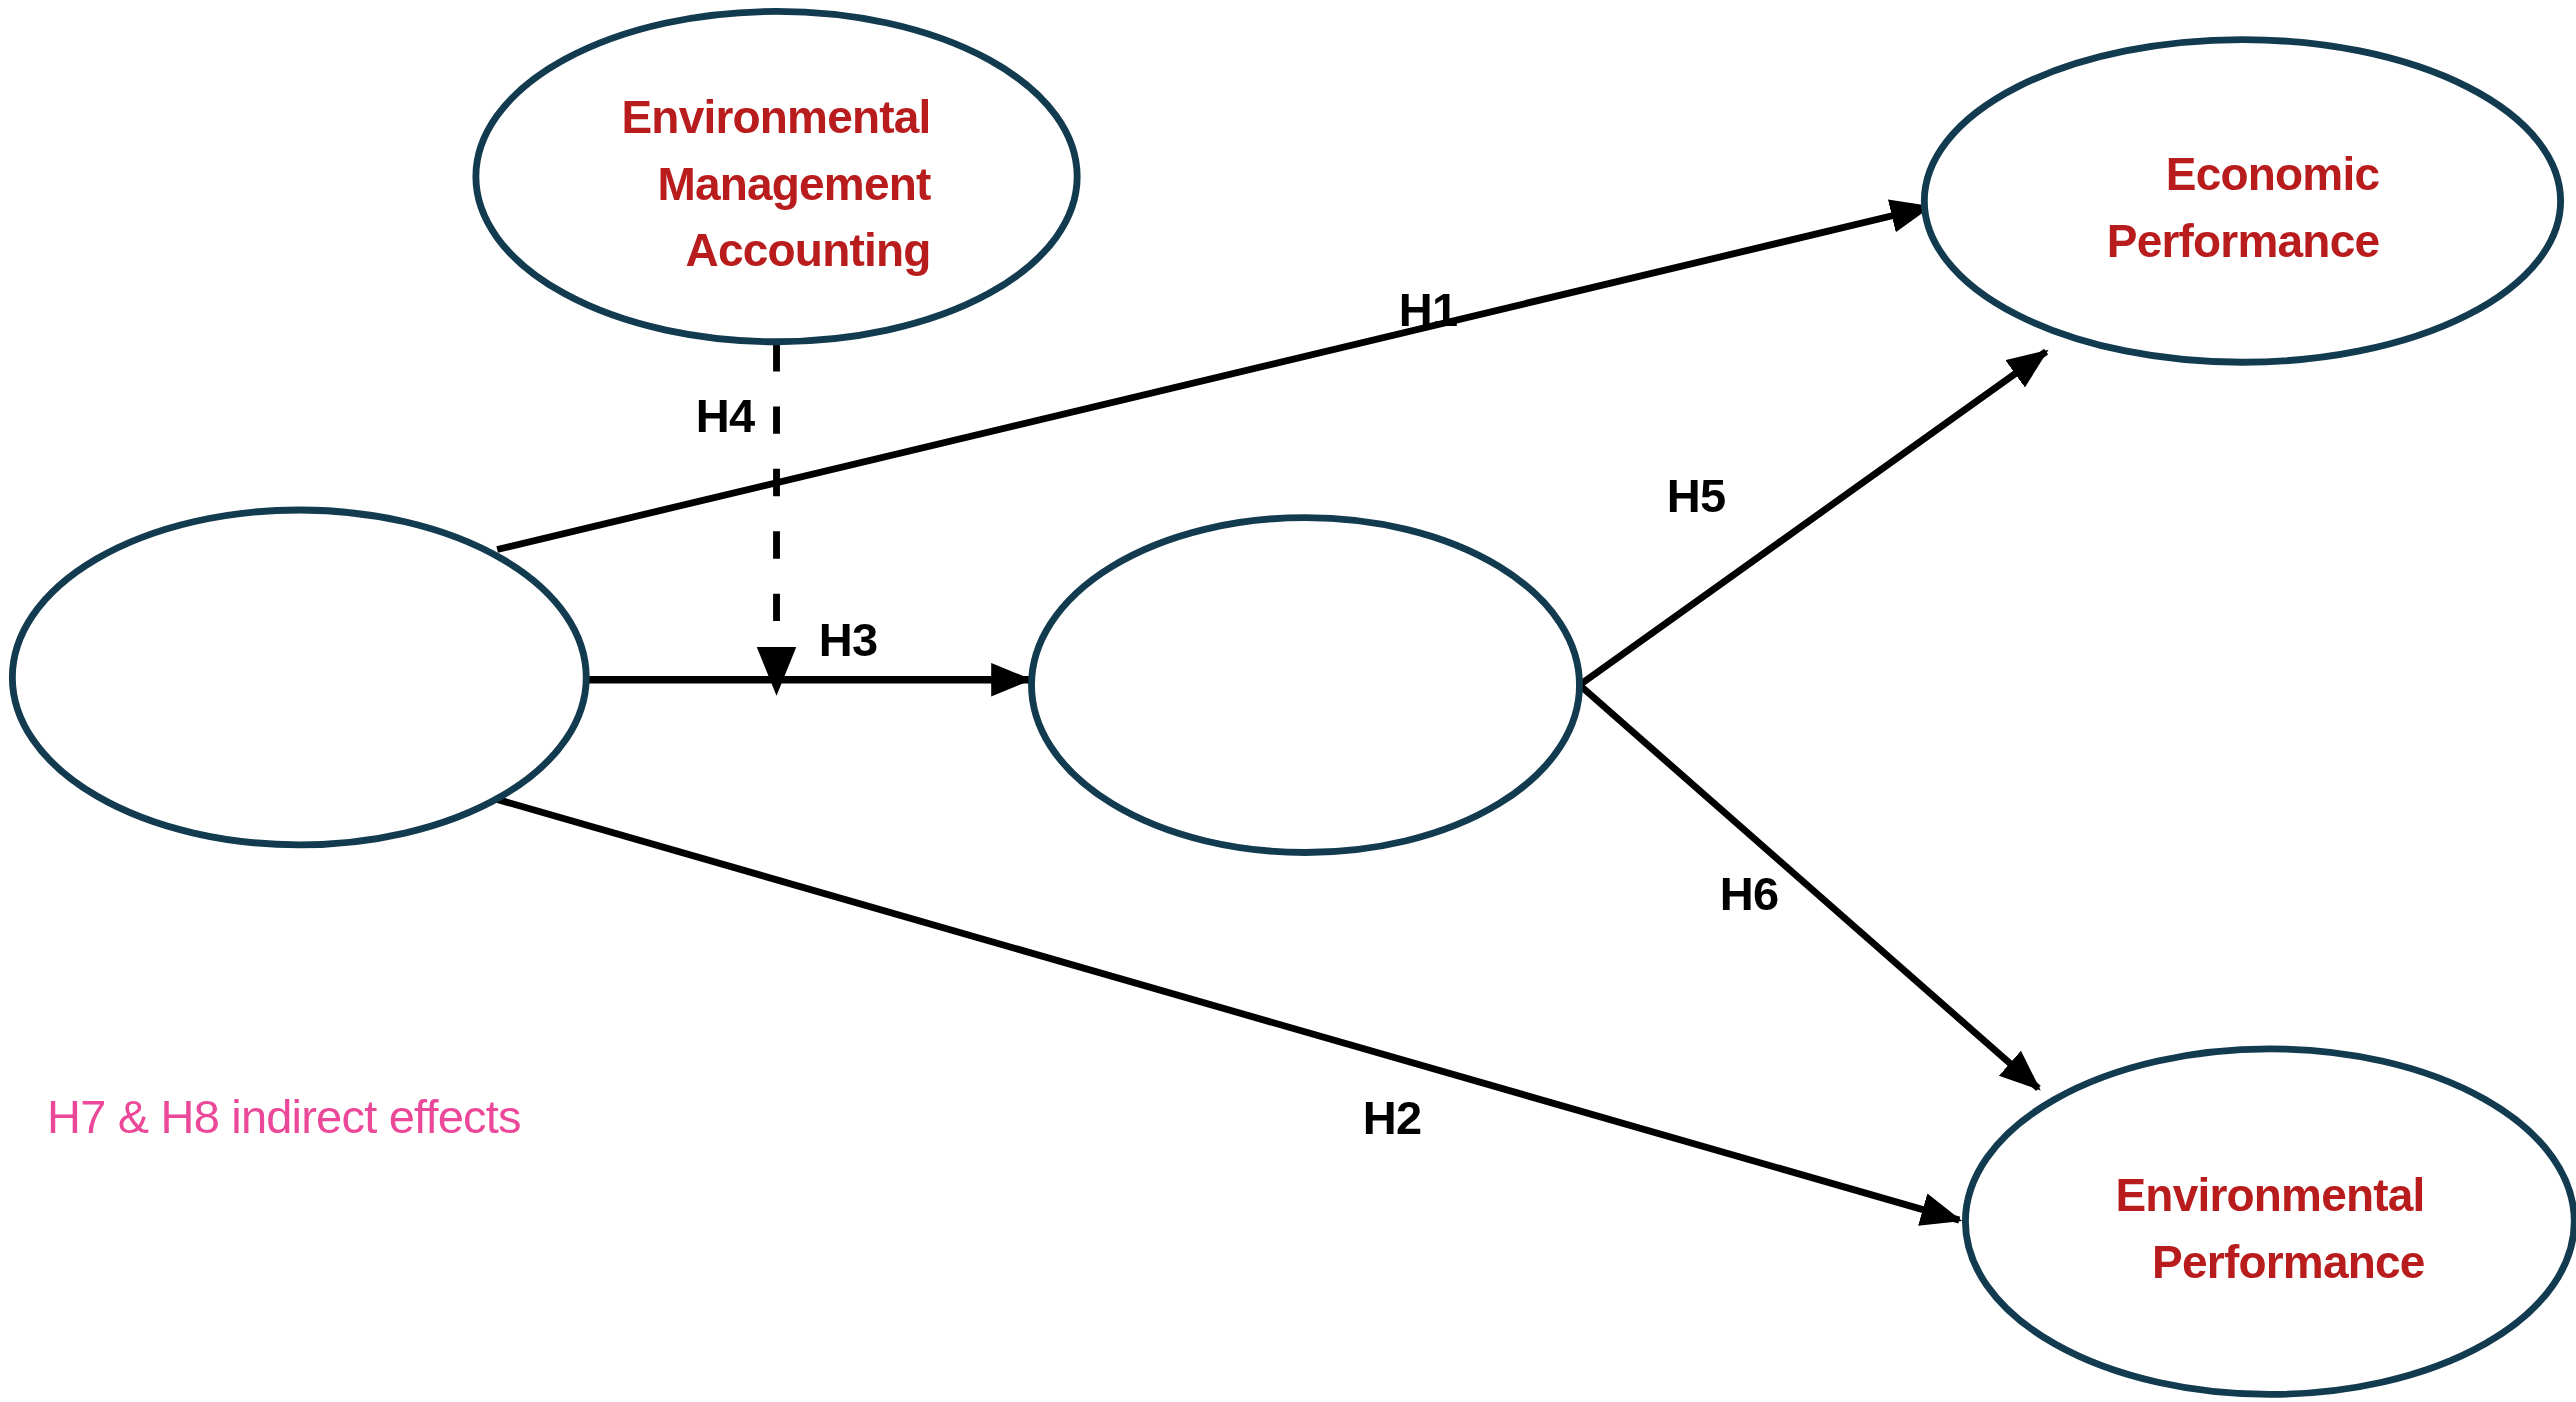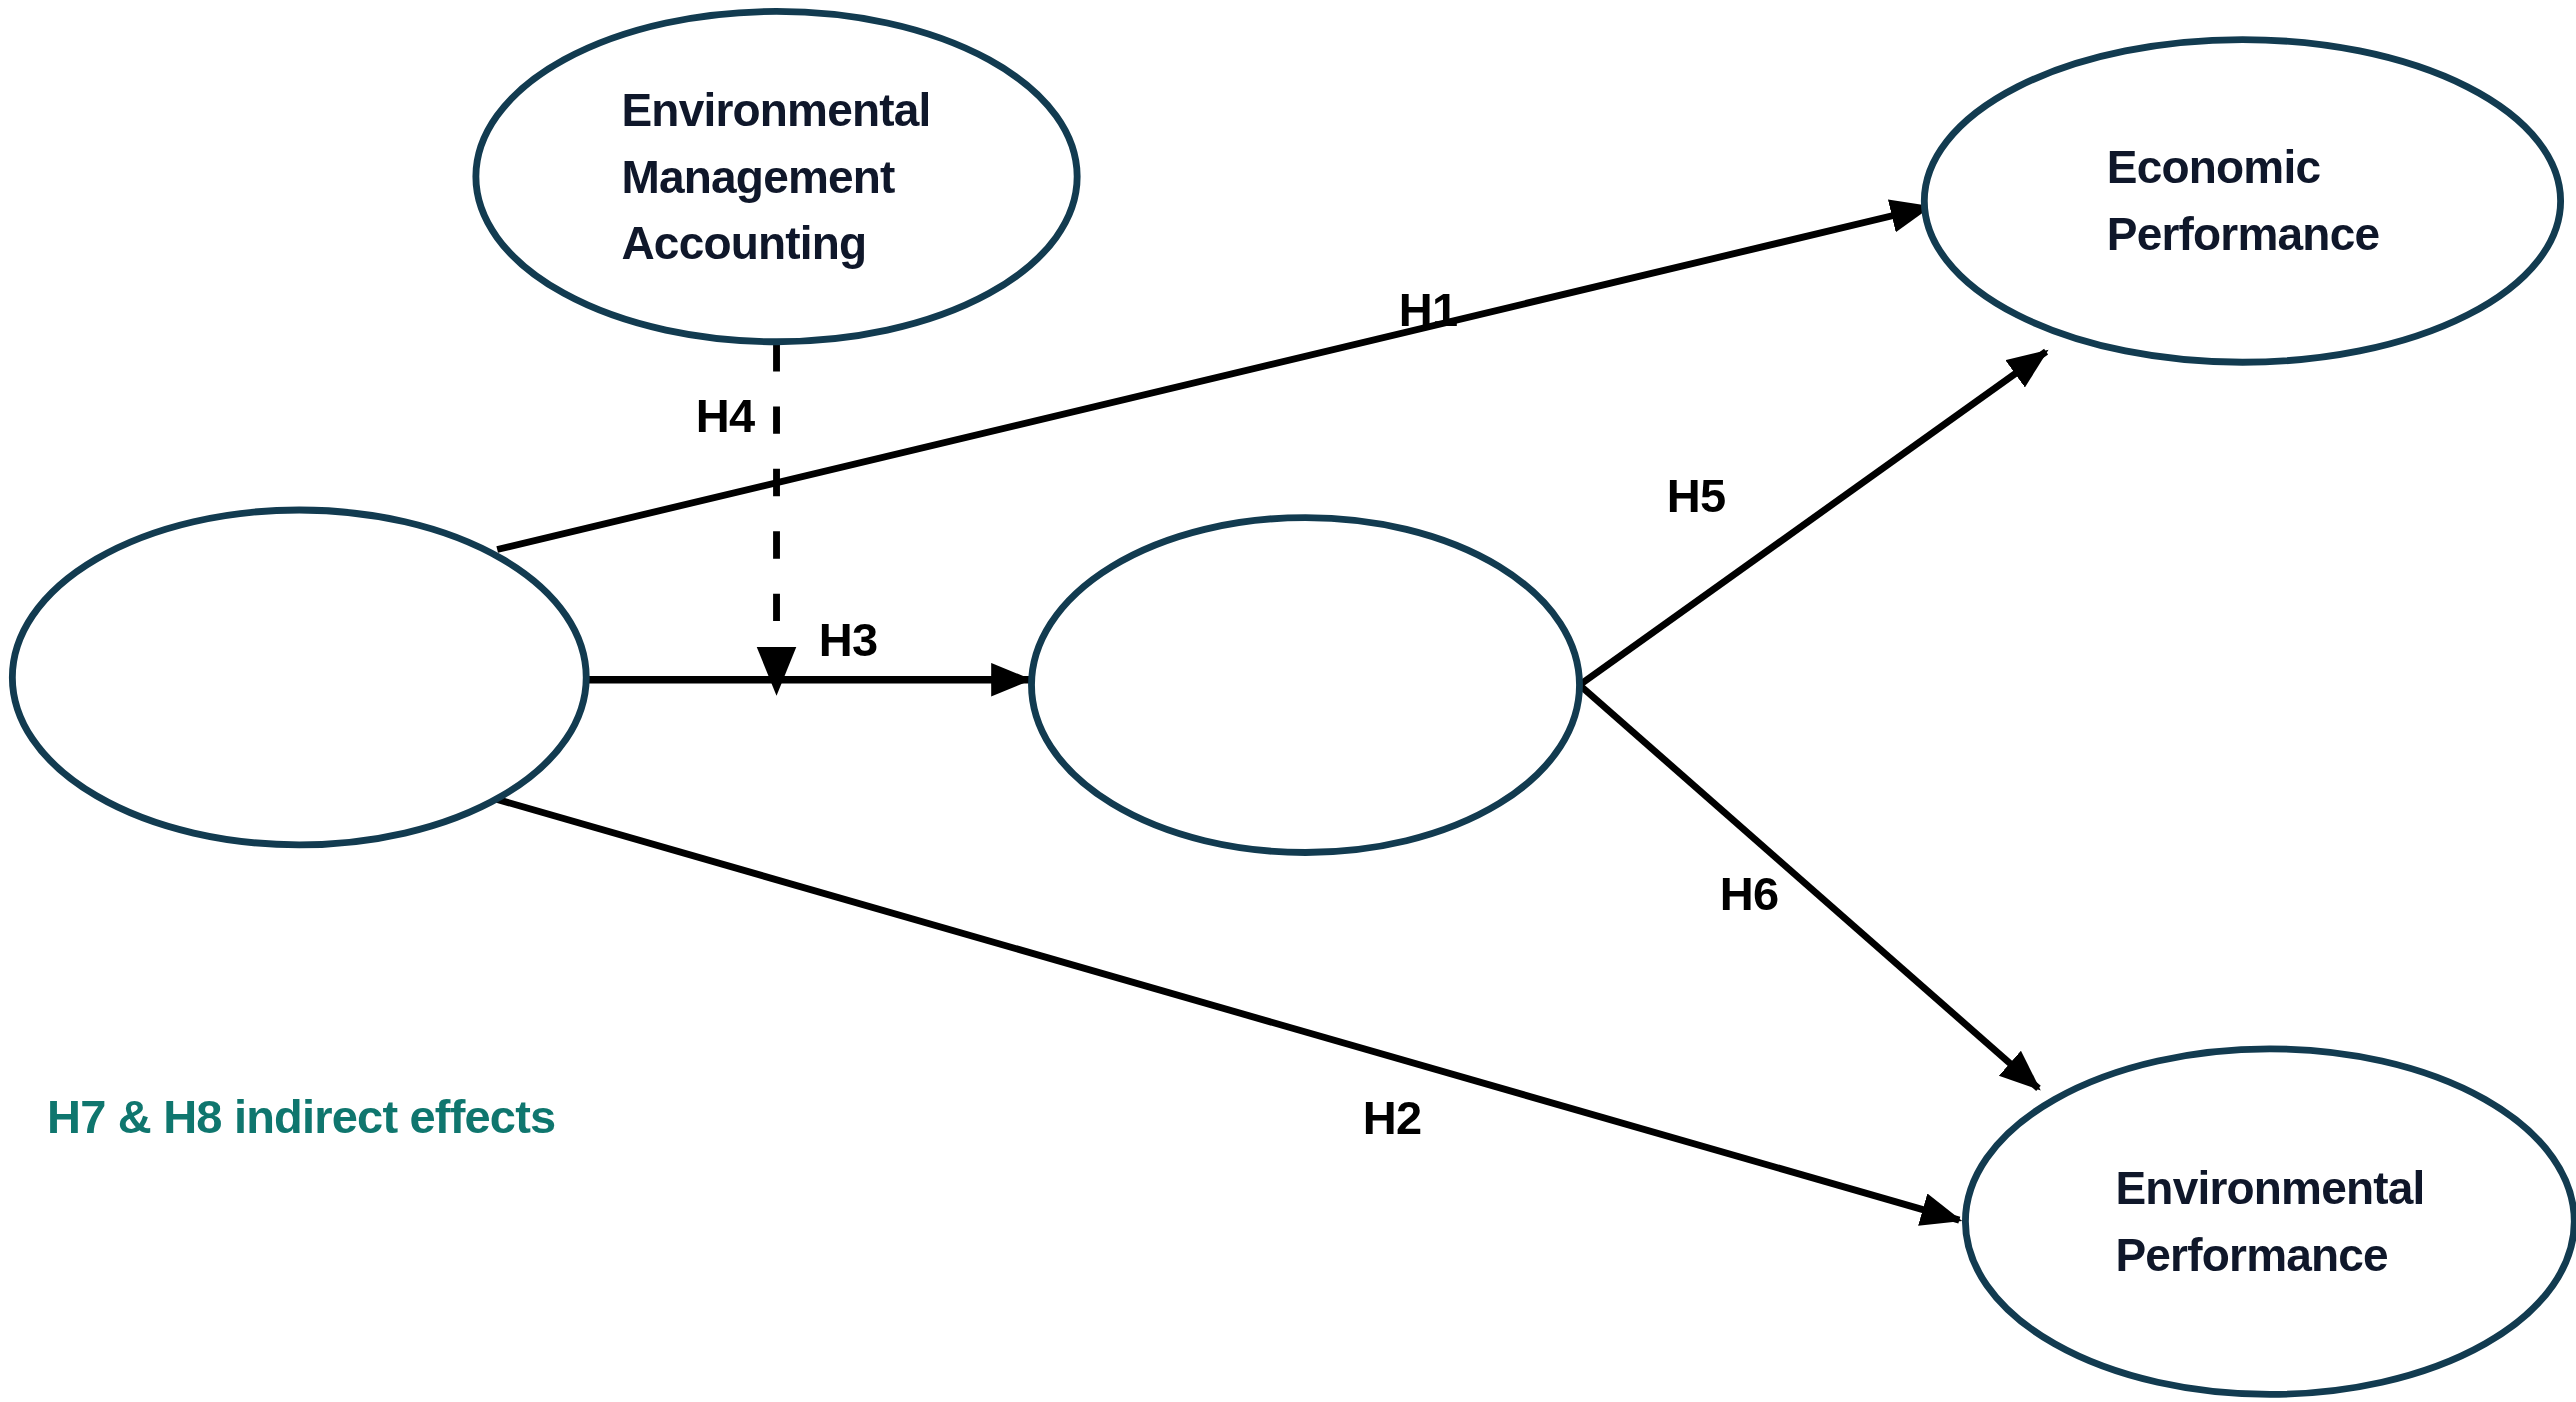--- a/index.html
+++ b/index.html
@@ -8,44 +8,45 @@
     width: 2576px;
     height: 1402px;
     background: #ffffff;
     overflow: hidden;
     font-family: "Liberation Sans", "DejaVu Sans", sans-serif;
   }
   .diagram-svg { position: absolute; left: 0; top: 0; }
   .node-label {
     position: absolute;
     transform: translate(-50%, -50%);
-    text-align: left;
+    text-align: right;
     font-weight: 700;
     font-size: 46px;
     line-height: 1.45;
     letter-spacing: -0.8px;
-    color: #0f172a;
+    color: #b91c1c;
     white-space: pre-line;
+    margin-top: 7px;
   }
   .edge-label {
     position: absolute;
     transform: translate(-50%, -50%);
     font-weight: 700;
     font-size: 47px;
     letter-spacing: -0.8px;
     color: #000000;
     white-space: nowrap;
   }
   .annotation {
     position: absolute;
     transform: translateY(-50%);
-    font-weight: 700;
+    font-weight: 400;
     font-size: 47px;
     letter-spacing: -0.8px;
-    color: #0f766e;
+    color: #ec4899;
     white-space: nowrap;
   }
 </style>
 </head>
 <body>
 
 <div class="stage">
 
   <svg class="diagram-svg" width="2576" height="1402" viewBox="0 0 3384 1842">
     <defs>

